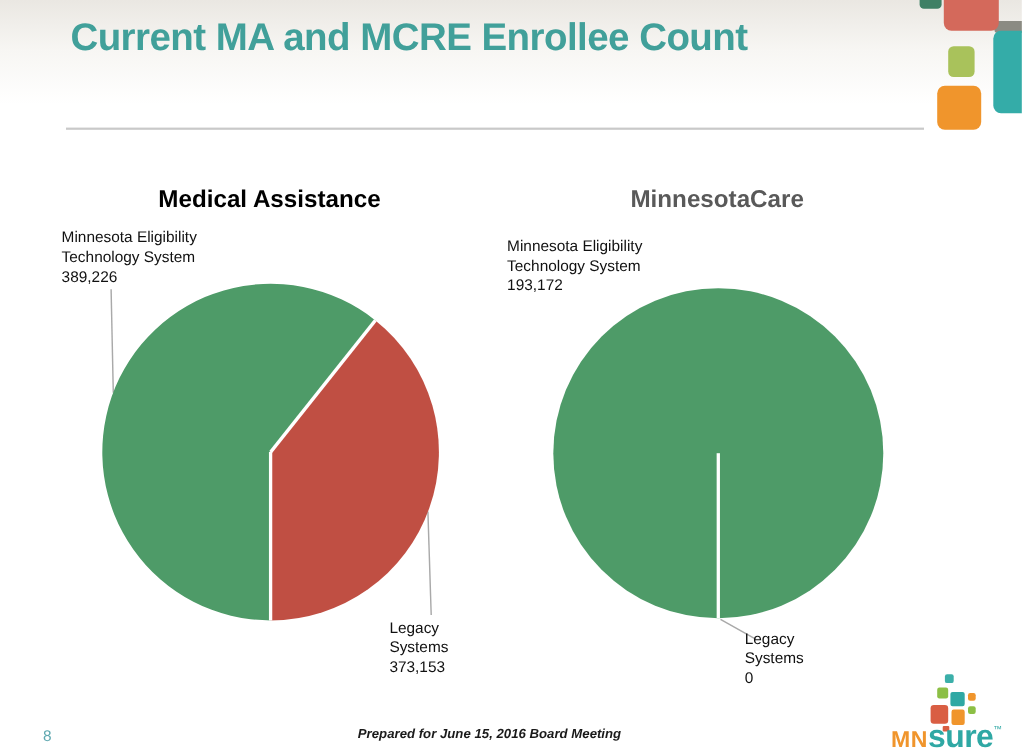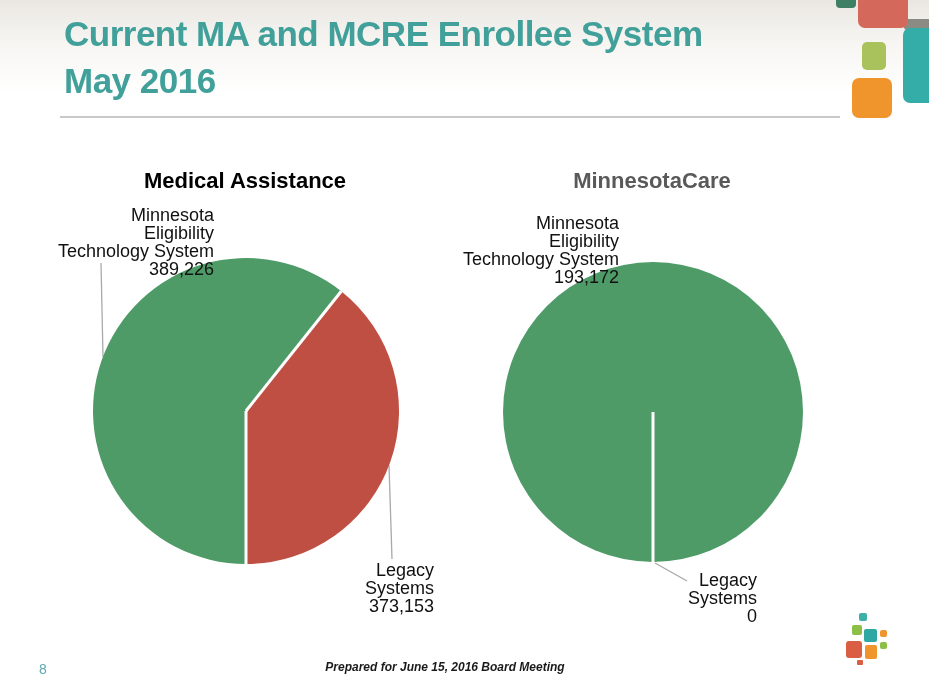--- a/index.html
+++ b/index.html
@@ -28,21 +28,21 @@
   .chart-1{left:35px;top:160px;width:420px;height:470px;}
   .chart-2{left:455px;top:160px;width:430px;height:480px;}
   .chart svg{position:absolute;left:0;top:0;}
   .chart-title{
     position:absolute;top:8px;left:0;text-align:center;
     font-size:22px;font-weight:700;color:#000;
   }
   .chart-1 .chart-title{width:420px;}
   .chart-2 .chart-title{width:394px;color:#595959;text-align:center;}
   .pie-label{
-    position:absolute;text-align:right;font-size:18px;line-height:18px;color:#111;
+    position:absolute;text-align:left;font-size:14px;line-height:18px;color:#111;
   }
   .pie-label .val{display:block;}
   .chart-1 .label-met{left:21px;top:46px;width:158px;}
   .chart-1 .label-legacy{left:319px;top:401px;width:80px;}
   .chart-2 .label-met{left:6px;top:54px;width:158px;}
   .chart-2 .label-legacy{left:222px;top:411px;width:80px;}
   
   .page-number{position:absolute;left:39px;top:661px;font-size:14px;color:#5fa8b0;}
   .footer-note{
     position:absolute;left:0;top:660px;width:890px;text-align:center;
@@ -55,22 +55,21 @@
   .logo-mn{font-size:21px;font-weight:700;color:#f0952c;letter-spacing:0.5px;}
   .logo-sure{font-size:29px;font-weight:600;color:#2fa8a4;letter-spacing:-0.5px;}
   .logo-tm{font-size:8px;color:#2fa8a4;vertical-align:14px;}
 </style>
 </head>
 <body>
 
 <div class="slide">
 
   <div class="title">
-    <span>Current MA and MCRE Enrollee System</span><br>
-    <span>May 2016</span>
+    <span>Current MA and MCRE Enrollee Count</span><br>
   </div>
   <div class="title-rule"></div>
 
   <div class="deco deco-gray"></div>
   <div class="deco deco-teal"></div>
   <div class="deco deco-red"></div>
   <div class="deco deco-green-sm"></div>
   <div class="deco deco-olive"></div>
   <div class="deco deco-orange"></div>
 
@@ -118,15 +117,16 @@
     <div class="logo-mosaic">
       <span style="left:16px;top:1px;width:8px;height:8px;background:#3bafa9;border-radius:2px;"></span>
       <span style="left:9px;top:13px;width:10px;height:10px;background:#8cbf45;border-radius:2px;"></span>
       <span style="left:21px;top:17px;width:13px;height:13px;background:#2fa8a4;border-radius:2px;"></span>
       <span style="left:37px;top:18px;width:7px;height:7px;background:#f0952c;border-radius:2px;"></span>
       <span style="left:3px;top:29px;width:16px;height:17px;background:#d95e43;border-radius:3px;"></span>
       <span style="left:22px;top:33px;width:12px;height:14px;background:#f0952c;border-radius:2px;"></span>
       <span style="left:37px;top:30px;width:7px;height:7px;background:#8cbf45;border-radius:2px;"></span>
       <span style="left:14px;top:48px;width:6px;height:5px;background:#d95e43;border-radius:1px;"></span>
     </div>
+    <div class="logo-text"><span class="logo-mn">MN</span><span class="logo-sure">sure</span><span class="logo-tm">™</span></div>
   </div>
 
 </div>
 
 </body></html>

